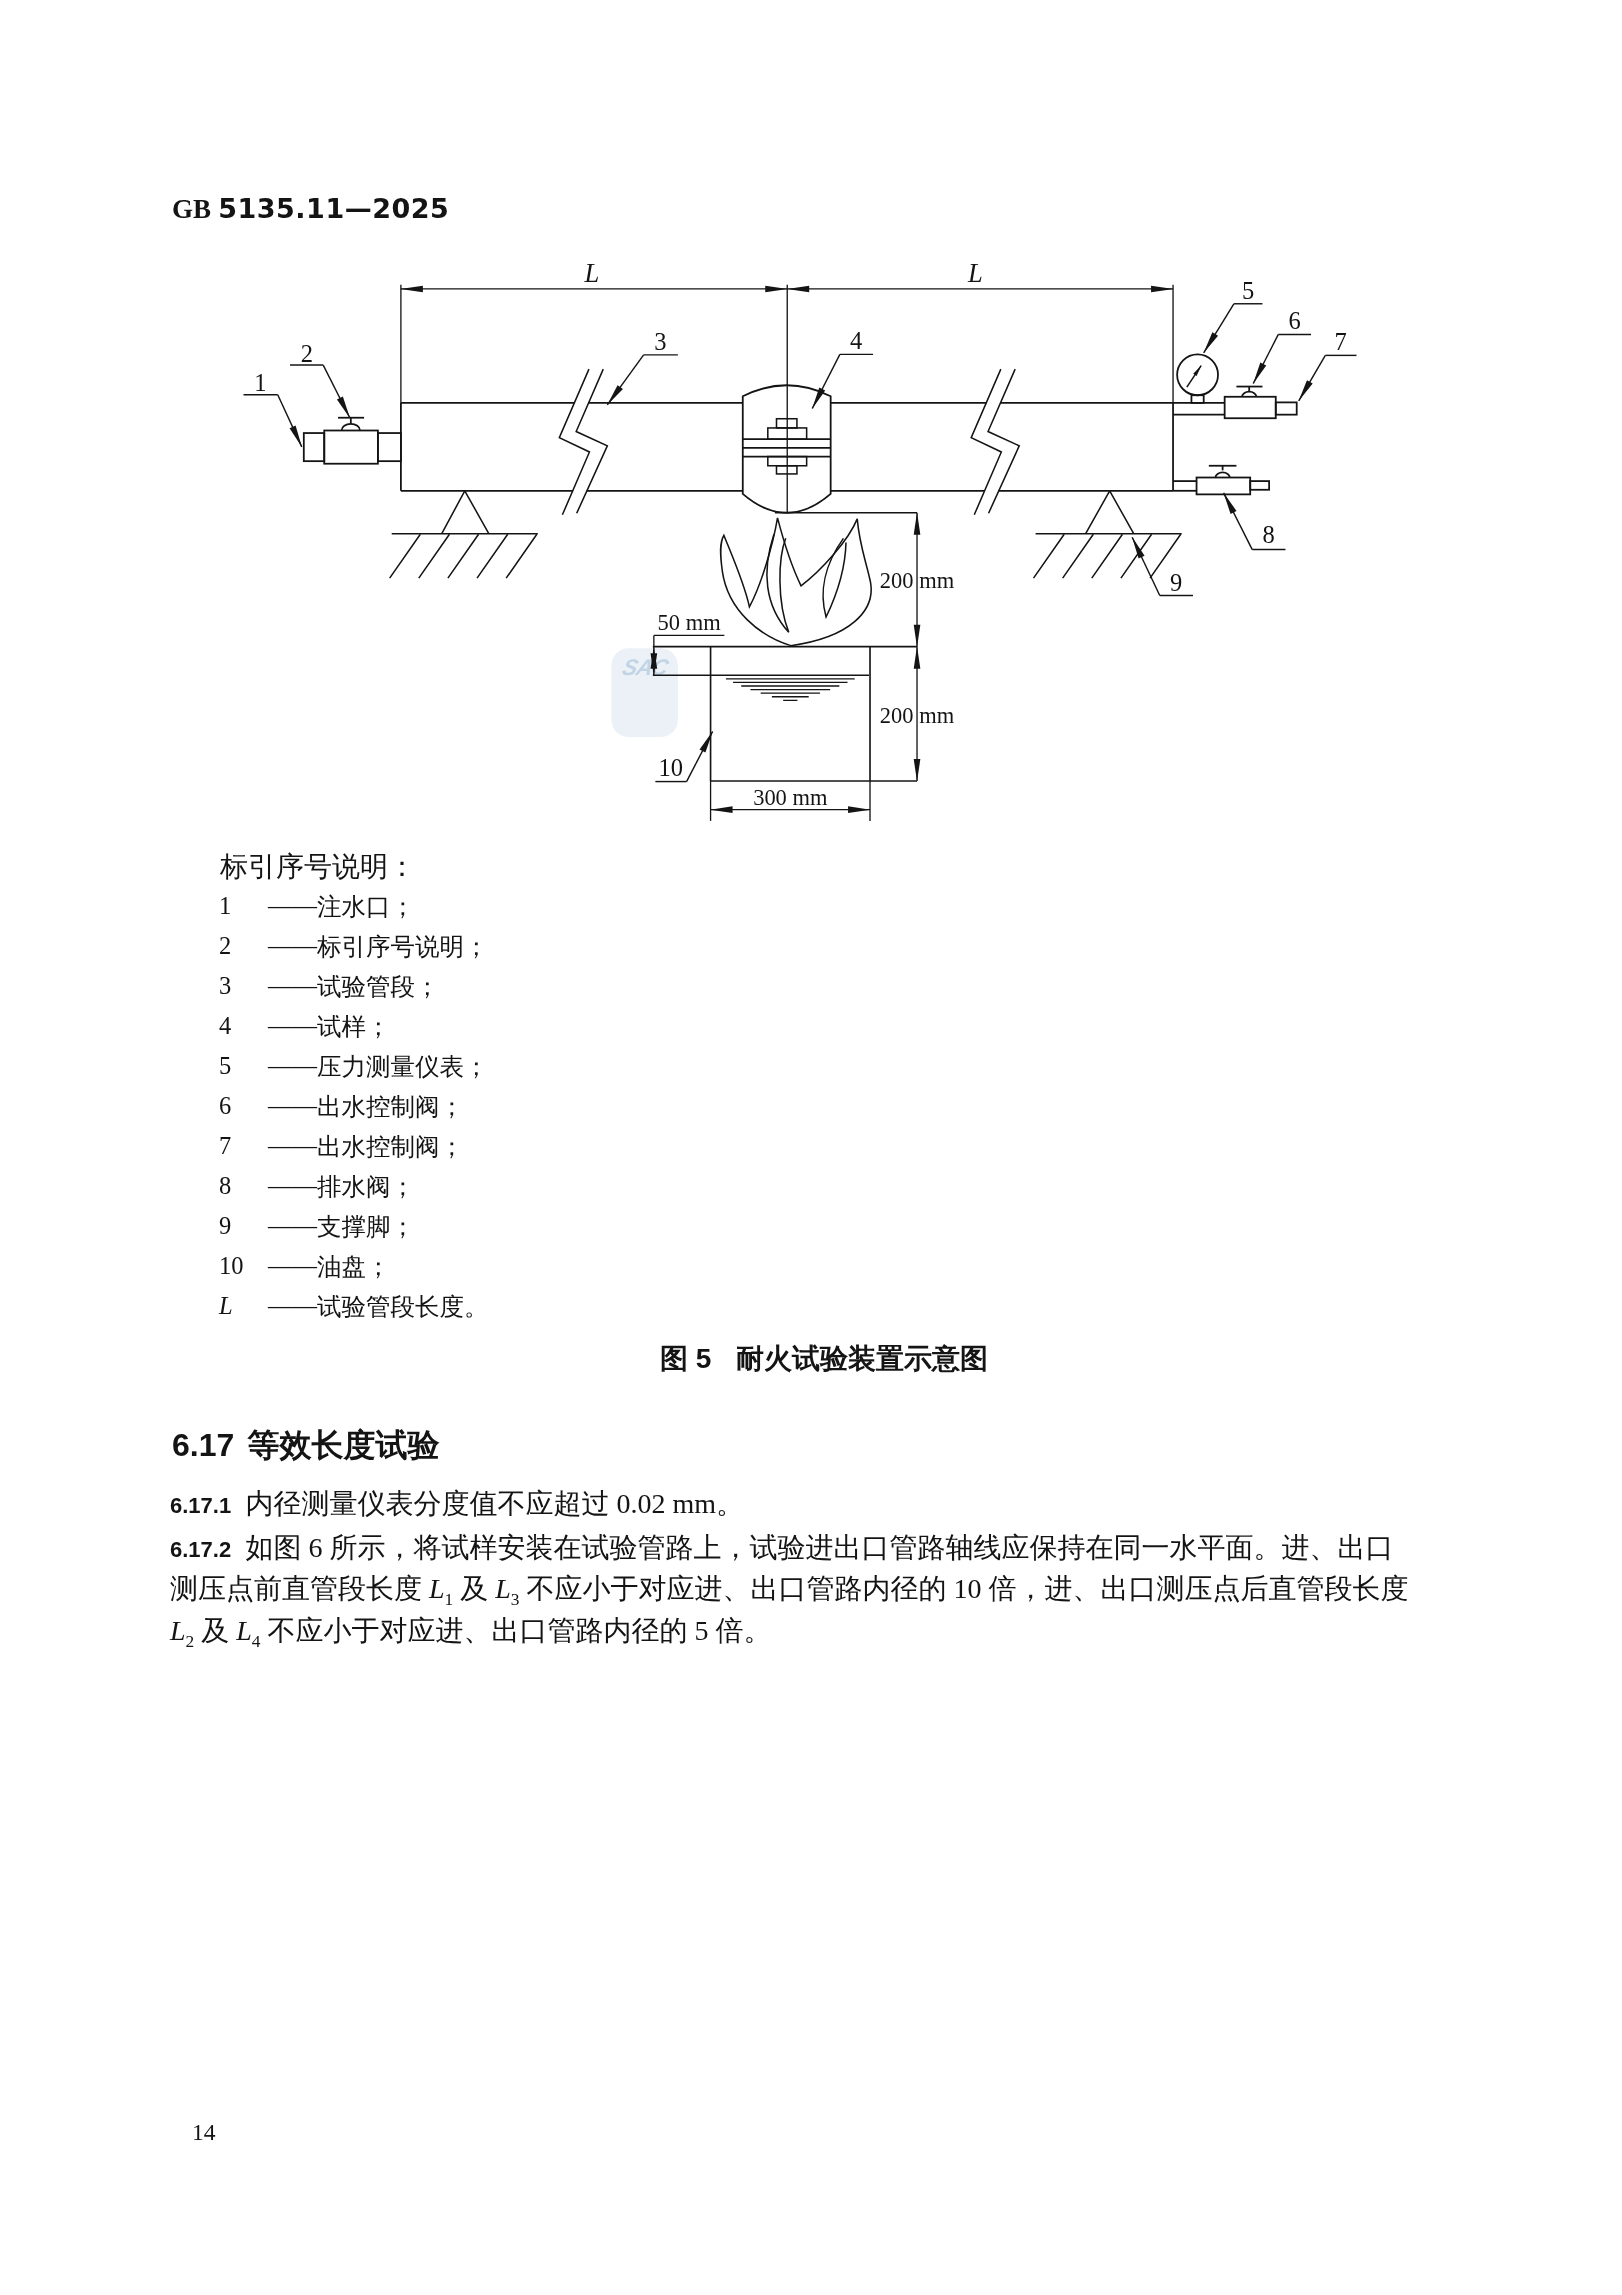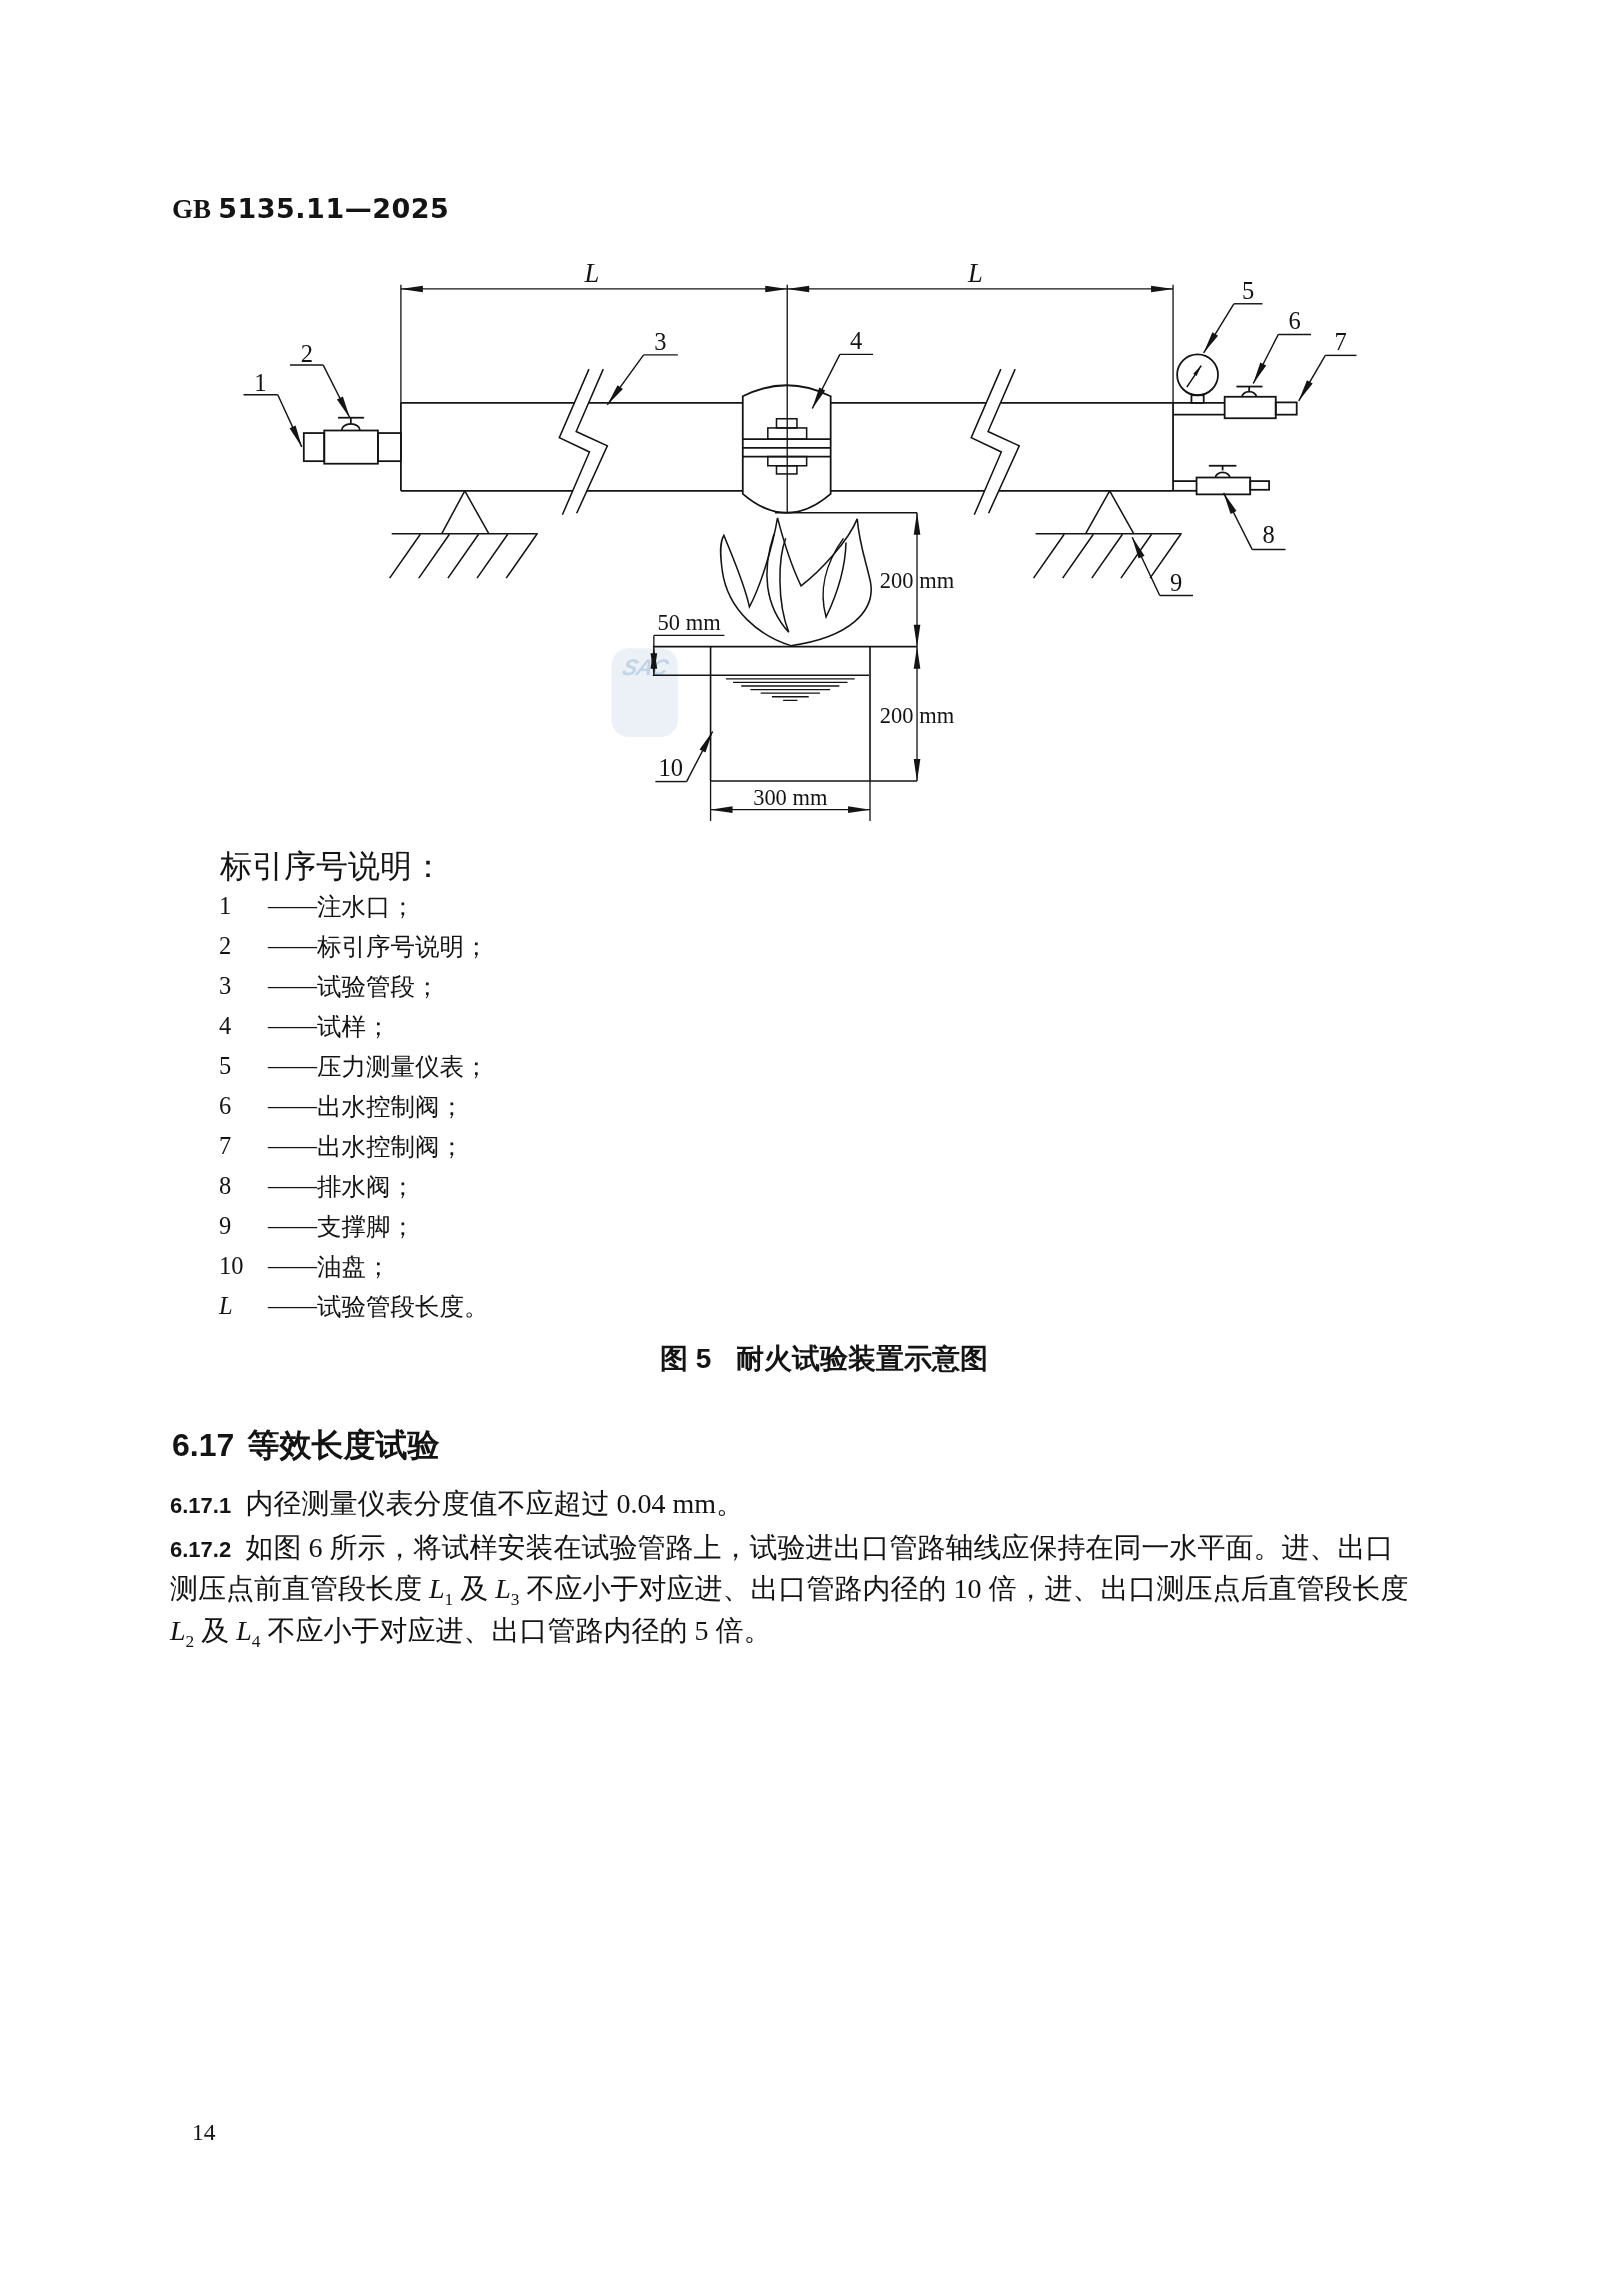--- a/index.html
+++ b/index.html
@@ -11,21 +11,21 @@
   .abs{ position:absolute; }
   .serif{ font-family:"Liberation Serif","DejaVu Serif",serif; }
   .hei{ font-family:"Liberation Sans","DejaVu Sans",sans-serif; font-weight:bold; }
 
   
   .std-code{ left:172px; top:194px; font-size:27px; line-height:30px; white-space:pre; }
   .std-code .gb{ font-weight:bold; font-family:"Liberation Serif",serif; }
   .std-code .num{ font-family:"DejaVu Sans","Liberation Sans",sans-serif; font-weight:bold; margin-left:7.2px; letter-spacing:0.5px;}
 
   
-  .legend-title{ left:220px; top:852px; font-size:32px; line-height:29px; }
+  .legend-title{ left:220px; top:852px; font-size:28px; line-height:29px; }
   .legend{ left:219px; top:886px; width:716px; }
   .legend-row{ height:40px; display:flex; align-items:center; font-size:24.5px; white-space:pre; }
   .legend-num{ display:inline-block; min-width:49px; }
   .legend-num.it, .ital{ font-style:italic; }
 
   
   .fig-caption{ left:0; top:1343px; width:1608px; text-align:center; font-size:28px; line-height:31px; white-space:pre;padding-left:40px; }
   .sec-heading{ left:172px; top:1427px; font-size:32px; line-height:37px; white-space:pre; }
   .sec-heading .t{ margin-left:13.3px; }
   .bodyline{ font-size:28px; line-height:32px; white-space:pre; }
@@ -236,21 +236,21 @@
   <div class="legend-row"><span class="legend-num">8</span><span>——</span><span>排水阀；</span></div>
   <div class="legend-row"><span class="legend-num">9</span><span>——</span><span>支撑脚；</span></div>
   <div class="legend-row"><span class="legend-num">10</span><span>——</span><span>油盘；</span></div>
   <div class="legend-row"><span class="legend-num it">L</span><span>——</span><span>试验管段长度。</span></div>
 </div>
 
 <div class="abs fig-caption hei"><span>图 5</span><span style="margin-left:24.5px">耐火试验装置示意图</span></div>
 
 <div class="abs sec-heading hei"><span>6.17</span><span class="t">等效长度试验</span></div>
 
-<div class="abs bodyline p1"><span class="pnum">6.17.1</span><span>内径测量仪表分度值不应超过 0.04 mm。</span></div>
+<div class="abs bodyline p1"><span class="pnum">6.17.1</span><span>内径测量仪表分度值不应超过 0.02 mm。</span></div>
 
 <div class="abs bodyline l1"><span class="pnum">6.17.2</span><span>如图 6 所示，将试样安装在试验管路上，试验进出口管路轴线应保持在同一水平面。进、出口</span></div>
 
 <div class="abs bodyline l2"><span>测压点前直管段长度 </span><span class="subL">L</span><span class="sub">1</span><span> 及 </span><span class="subL">L</span><span class="sub">3</span><span> 不应小于对应进、出口管路内径的 10 倍，进、出口测压点后直管段长度</span></div>
 
 <div class="abs bodyline l3"><span class="subL">L</span><span class="sub">2</span><span> 及 </span><span class="subL">L</span><span class="sub">4</span><span> 不应小于对应进、出口管路内径的 5 倍。</span></div>
 
 <div class="abs page-number">14</div>
 
 

